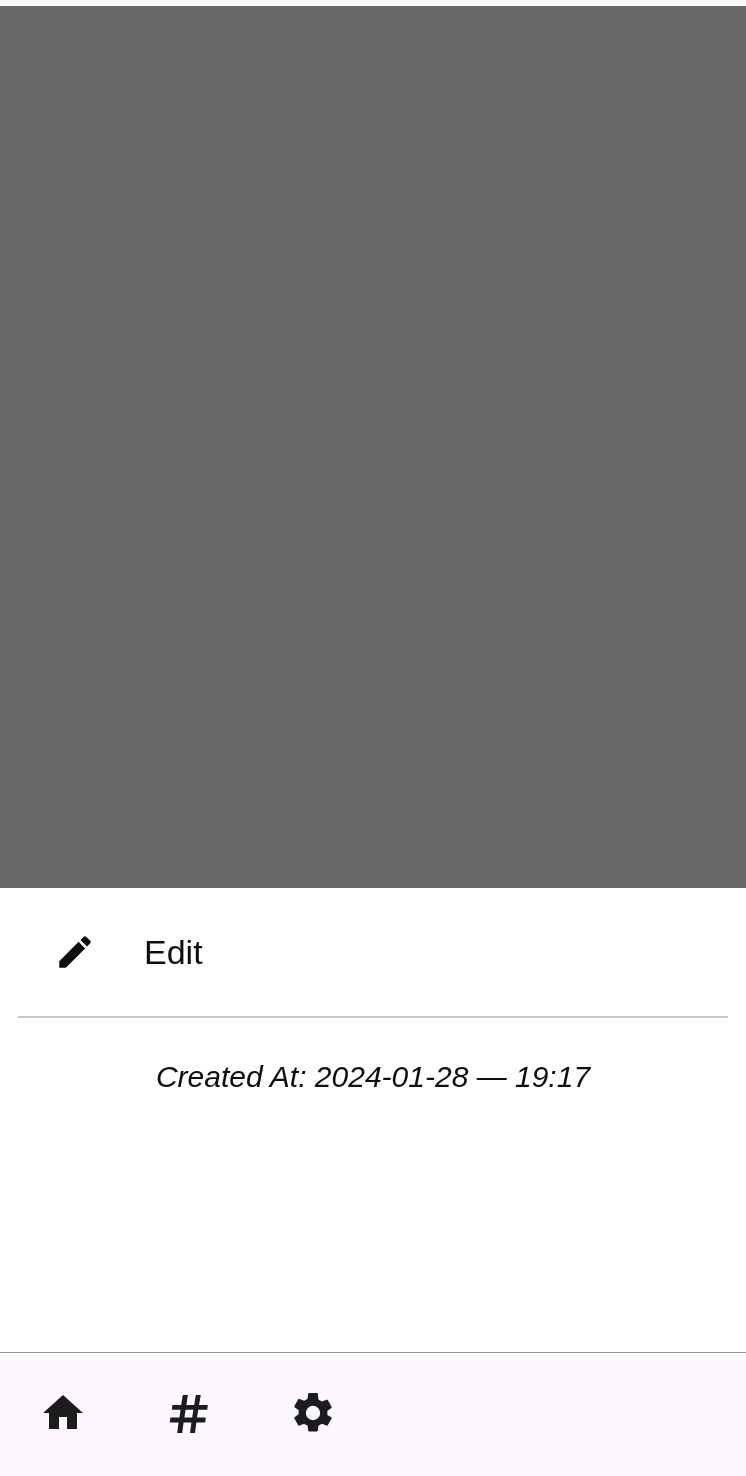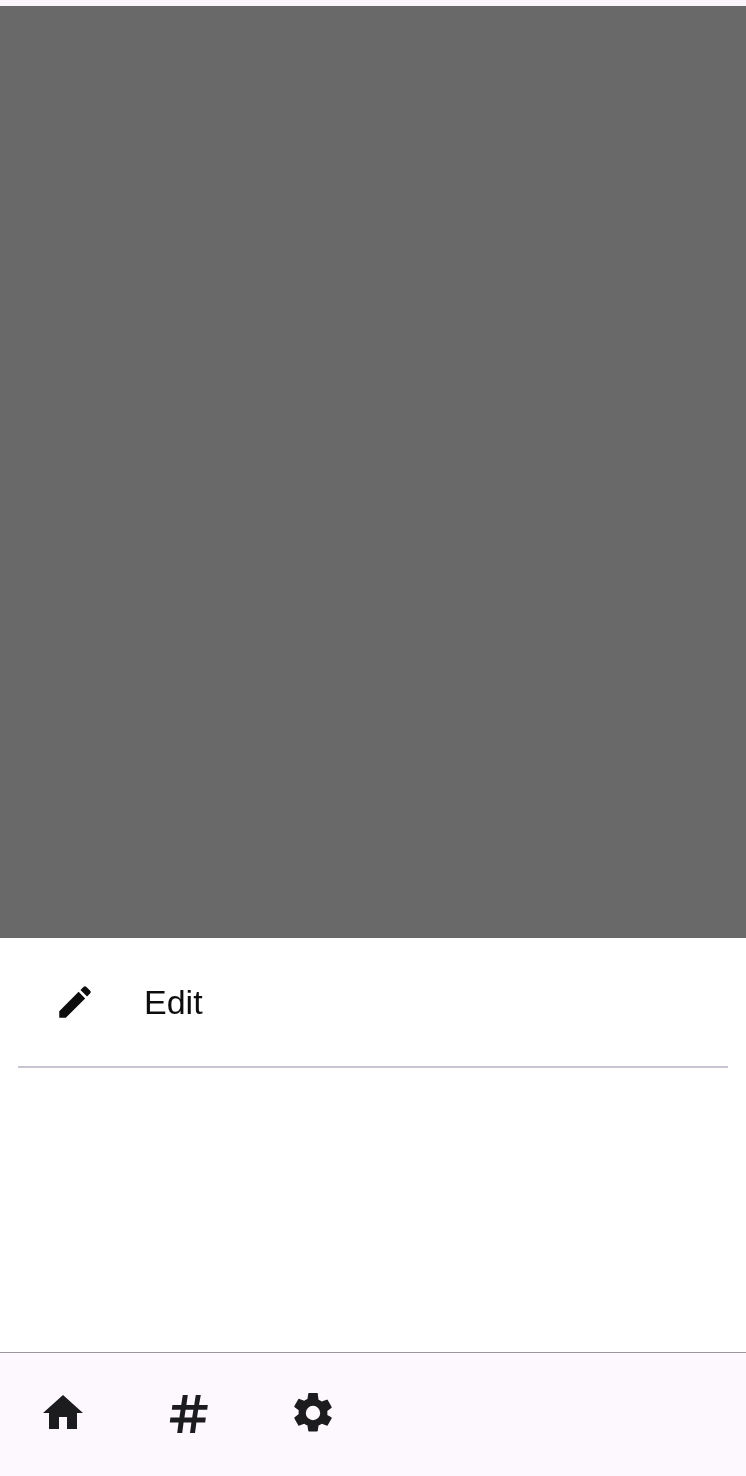--- a/index.html
+++ b/index.html
@@ -104,21 +104,21 @@
   
   .n-bug       { height:196px; }
   .n-math      { height:136px; padding-top:38px; }
   .n-france    { height:192px; }
   .n-appideas  { height:252px; }
   .n-music     { height:200px; }
   .n-shopping  { height:142px; padding-top:42px; }
 
   
   .sheet{
-    position:absolute; left:0; top:938px;
+    position:absolute; left:0; top:888px;
     width:746px; height:414px;
     background:#ffffff;
   }
   .sheet-item{
     display:flex; align-items:center;
     height:128px;
     padding-left:52px;
     cursor:pointer;
   }
   .sheet-item .ic{
@@ -248,20 +248,21 @@
           </svg>
       </span>
       <span class="sheet-label label-edit">Edit</span>
     </div>
 
     <div class="divider"></div>
 
 
     <div class="divider"></div>
 
+    <div class="created-at">Created At: 2024-01-28 — 19:17</div>
   </div>
 
   <div class="bottomnav">
     <div class="navbtn">
       <span>
         <svg viewBox="0 0 24 24">
             <path d="M10 20v-6h4v6h5v-8h3L12 3 2 12h3v8z"></path>
           </svg>
       </span>
     </div>

